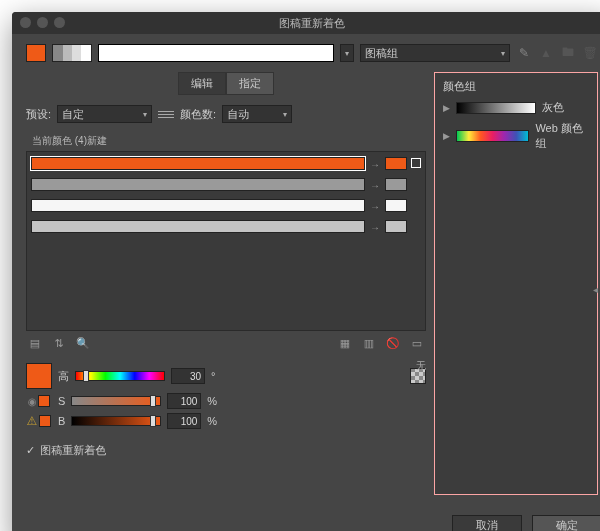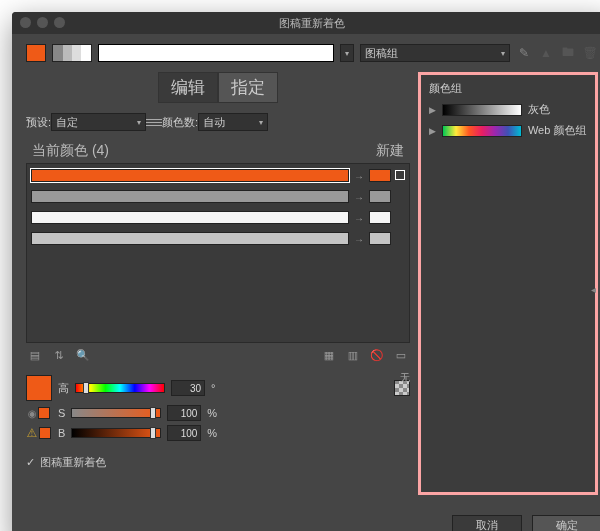--- a/index.html
+++ b/index.html
@@ -29,34 +29,34 @@
   .select {
     height: 18px; background: #333; border: 1px solid #222; color: #ccc;
     display: flex; align-items: center; padding: 0 4px; gap: 4px;
   }
   .select .arr { margin-left: auto; font-size: 8px; color: #aaa; }
   .toprow .select { flex: 0 0 150px; gap: 20px; }
   .ico { width: 16px; height: 16px; display:flex; align-items:center; justify-content:center; color:#888; font-size:12px; }
   .ico.dark { color:#555; }
   .body { flex: 1; display: flex; gap: 8px; }
   .leftpane { flex: 1; display: flex; flex-direction: column; }
-  .rightpane { width: 180px; border: 3px solid #fca5a5; background:#3c3c3c; padding: 6px 8px; position:relative; }
+  .rightpane { width: 164px; border: 1px solid #fca5a5; background:#3c3c3c; padding: 6px 8px; position:relative; }
   .tabs { display: flex; justify-content: center; margin-bottom: 10px; }
-  .tab { padding: 3px 12px; border: 1px solid #333; background:#3a3a3a; color:#ccc; font-size:17px; }
+  .tab { padding: 3px 12px; border: 1px solid #333; background:#3a3a3a; color:#ccc; font-size:11px; }
   .tab.active { background:#555; }
-  .row { display:flex; align-items:center; margin-bottom:8px; }
+  .row { display:flex; align-items:center; gap:6px; margin-bottom:8px; }
   .lab { color:#ccc; font-size:11px; }
   .preset-select { flex:0 0 95px; }
   .menuico { width:16px;height:16px; display:flex;flex-direction:column;justify-content:center;gap:2px; }
   .menuico span { height:1px;background:#aaa;display:block; }
   .listbox {
     border:1px solid #2a2a2a; background:#3a3a3a; height:180px;
     display:flex; flex-direction:column;
   }
-  .listhead { display:flex; justify-content:space-between; padding:3px 6px; font-size:14px; color:#bbb; }
+  .listhead { display:flex; justify-content:flex-start; padding:3px 6px; font-size:10px; color:#bbb; }
   .rows { flex:1; padding: 2px 0; }
   .crow { display:flex; align-items:center; height:18px; padding:0 4px; gap:4px; margin-bottom:3px; }
   .cbar { flex:1; height:13px; border:1px solid #222; }
   .cbar.sel { outline:1px solid #fff; }
   .carrow { color:#999; font-size:10px; width:12px; text-align:center; }
   .csw { width:22px; height:13px; border:1px solid #222; }
   .cdot { width:10px; height:10px; }
   .toolrow { display:flex; align-items:center; gap:6px; padding:4px 0; }
   .toolrow .spacer { flex:1; }
   .toolbtn { width:18px;height:16px;display:flex;align-items:center;justify-content:center;color:#999;font-size:11px; }

